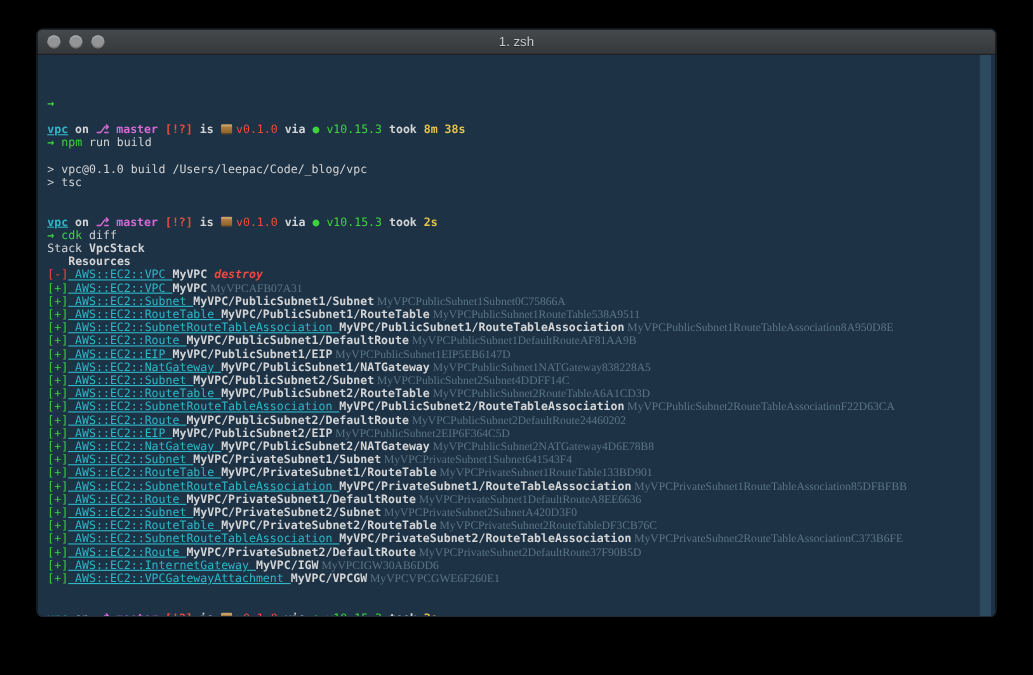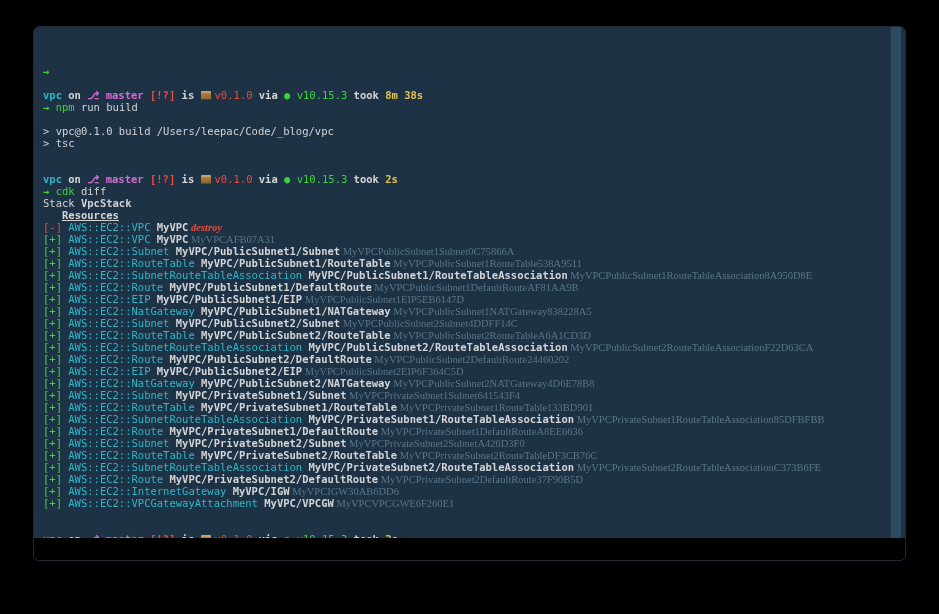--- a/index.html
+++ b/index.html
@@ -34,36 +34,44 @@
     padding:2px 0 0 9px;box-sizing:border-box;
     font-size:10.5px;line-height:12px;color:var(--fg);
     white-space:pre;overflow:hidden;
   }
   .scrollbar{
     position:absolute;top:0;bottom:0;right:4px;width:10px;
     background:var(--scrollbar);border-left:1px solid rgba(0,0,0,.25);
   }
   .line{height:12px;}
   .fg{color:var(--fg);}
-  .cyan{color:var(--cyan);}
+  .cyan{color:var(--cyan);text-decoration:underline;}
   .magenta{color:var(--magenta);}
   .red{color:var(--red);}
   .green{color:var(--green);}
   .yellow{color:var(--yellow);}
   .dim{color:var(--dim);font-family:Liberation Serif, serif;}
   .b{font-weight:bold;}
-  .i{font-style:italic;font-family:Liberation Serif, serif;}
-  .u{text-decoration:underline;padding-left:19px;}
+  .i{font-style:italic;}
+  .u{padding-left:19px;}
   .pkg{
     display:inline-block;width:10px;height:9px;margin-right:4px;
     background:linear-gradient(180deg,#bc8a45,#8a5f2c);
     border-radius:1px;vertical-align:-1px;
     box-shadow:inset 0 2px 0 rgba(255,255,255,.22), inset 0 -1px 0 rgba(0,0,0,.3);
   }
 </style>
 </head>
 <body>
 
 <div class="window">
+  <div class="titlebar">
+    <div class="lights">
+      <div class="light"></div>
+      <div class="light"></div>
+      <div class="light"></div>
+    </div>
+    <div class="title">1. zsh</div>
+  </div>
   <div class="screen">
     <div class="scrollbar"></div>
   <div class="line"><span class="green b">→</span></div><div class="line">&nbsp;</div><div class="line"><span class="cyan b">vpc</span><span class="fg b"> on </span><span class="magenta b">⎇ </span><span class="magenta b">master</span><span class="red b"> [!?]</span><span class="fg b"> is </span><span class="pkg"></span><span class="red">v0.1.0</span><span class="fg b"> via </span><span class="green">● v10.15.3</span><span class="fg b"> took </span><span class="yellow b">8m 38s</span></div><div class="line"><span class="green b">→ </span><span class="green">npm</span><span class="fg"> run build</span></div><div class="line">&nbsp;</div><div class="line"><span class="fg">&gt; vpc@0.1.0 build /Users/leepac/Code/_blog/vpc</span></div><div class="line"><span class="fg">&gt; tsc</span></div><div class="line">&nbsp;</div><div class="line">&nbsp;</div><div class="line"><span class="cyan b">vpc</span><span class="fg b"> on </span><span class="magenta b">⎇ </span><span class="magenta b">master</span><span class="red b"> [!?]</span><span class="fg b"> is </span><span class="pkg"></span><span class="red">v0.1.0</span><span class="fg b"> via </span><span class="green">● v10.15.3</span><span class="fg b"> took </span><span class="yellow b">2s</span></div><div class="line"><span class="green b">→ </span><span class="green">cdk</span><span class="fg"> diff</span></div><div class="line"><span class="fg">Stack </span><span class="fg b">VpcStack</span></div><div class="line"><span class="fg b u">Resources</span></div><div class="line"><span class="red">[-]</span><span class="cyan"> AWS::EC2::VPC </span><span class="fg b">MyVPC</span><span class="red b i"> destroy</span></div><div class="line"><span class="green">[+]</span><span class="cyan"> AWS::EC2::VPC </span><span class="fg b">MyVPC</span><span class="dim"> MyVPCAFB07A31</span></div><div class="line"><span class="green">[+]</span><span class="cyan"> AWS::EC2::Subnet </span><span class="fg b">MyVPC/PublicSubnet1/Subnet</span><span class="dim"> MyVPCPublicSubnet1Subnet0C75866A</span></div><div class="line"><span class="green">[+]</span><span class="cyan"> AWS::EC2::RouteTable </span><span class="fg b">MyVPC/PublicSubnet1/RouteTable</span><span class="dim"> MyVPCPublicSubnet1RouteTable538A9511</span></div><div class="line"><span class="green">[+]</span><span class="cyan"> AWS::EC2::SubnetRouteTableAssociation </span><span class="fg b">MyVPC/PublicSubnet1/RouteTableAssociation</span><span class="dim"> MyVPCPublicSubnet1RouteTableAssociation8A950D8E</span></div><div class="line"><span class="green">[+]</span><span class="cyan"> AWS::EC2::Route </span><span class="fg b">MyVPC/PublicSubnet1/DefaultRoute</span><span class="dim"> MyVPCPublicSubnet1DefaultRouteAF81AA9B</span></div><div class="line"><span class="green">[+]</span><span class="cyan"> AWS::EC2::EIP </span><span class="fg b">MyVPC/PublicSubnet1/EIP</span><span class="dim"> MyVPCPublicSubnet1EIP5EB6147D</span></div><div class="line"><span class="green">[+]</span><span class="cyan"> AWS::EC2::NatGateway </span><span class="fg b">MyVPC/PublicSubnet1/NATGateway</span><span class="dim"> MyVPCPublicSubnet1NATGateway838228A5</span></div><div class="line"><span class="green">[+]</span><span class="cyan"> AWS::EC2::Subnet </span><span class="fg b">MyVPC/PublicSubnet2/Subnet</span><span class="dim"> MyVPCPublicSubnet2Subnet4DDFF14C</span></div><div class="line"><span class="green">[+]</span><span class="cyan"> AWS::EC2::RouteTable </span><span class="fg b">MyVPC/PublicSubnet2/RouteTable</span><span class="dim"> MyVPCPublicSubnet2RouteTableA6A1CD3D</span></div><div class="line"><span class="green">[+]</span><span class="cyan"> AWS::EC2::SubnetRouteTableAssociation </span><span class="fg b">MyVPC/PublicSubnet2/RouteTableAssociation</span><span class="dim"> MyVPCPublicSubnet2RouteTableAssociationF22D63CA</span></div><div class="line"><span class="green">[+]</span><span class="cyan"> AWS::EC2::Route </span><span class="fg b">MyVPC/PublicSubnet2/DefaultRoute</span><span class="dim"> MyVPCPublicSubnet2DefaultRoute24460202</span></div><div class="line"><span class="green">[+]</span><span class="cyan"> AWS::EC2::EIP </span><span class="fg b">MyVPC/PublicSubnet2/EIP</span><span class="dim"> MyVPCPublicSubnet2EIP6F364C5D</span></div><div class="line"><span class="green">[+]</span><span class="cyan"> AWS::EC2::NatGateway </span><span class="fg b">MyVPC/PublicSubnet2/NATGateway</span><span class="dim"> MyVPCPublicSubnet2NATGateway4D6E78B8</span></div><div class="line"><span class="green">[+]</span><span class="cyan"> AWS::EC2::Subnet </span><span class="fg b">MyVPC/PrivateSubnet1/Subnet</span><span class="dim"> MyVPCPrivateSubnet1Subnet641543F4</span></div><div class="line"><span class="green">[+]</span><span class="cyan"> AWS::EC2::RouteTable </span><span class="fg b">MyVPC/PrivateSubnet1/RouteTable</span><span class="dim"> MyVPCPrivateSubnet1RouteTable133BD901</span></div><div class="line"><span class="green">[+]</span><span class="cyan"> AWS::EC2::SubnetRouteTableAssociation </span><span class="fg b">MyVPC/PrivateSubnet1/RouteTableAssociation</span><span class="dim"> MyVPCPrivateSubnet1RouteTableAssociation85DFBFBB</span></div><div class="line"><span class="green">[+]</span><span class="cyan"> AWS::EC2::Route </span><span class="fg b">MyVPC/PrivateSubnet1/DefaultRoute</span><span class="dim"> MyVPCPrivateSubnet1DefaultRouteA8EE6636</span></div><div class="line"><span class="green">[+]</span><span class="cyan"> AWS::EC2::Subnet </span><span class="fg b">MyVPC/PrivateSubnet2/Subnet</span><span class="dim"> MyVPCPrivateSubnet2SubnetA420D3F0</span></div><div class="line"><span class="green">[+]</span><span class="cyan"> AWS::EC2::RouteTable </span><span class="fg b">MyVPC/PrivateSubnet2/RouteTable</span><span class="dim"> MyVPCPrivateSubnet2RouteTableDF3CB76C</span></div><div class="line"><span class="green">[+]</span><span class="cyan"> AWS::EC2::SubnetRouteTableAssociation </span><span class="fg b">MyVPC/PrivateSubnet2/RouteTableAssociation</span><span class="dim"> MyVPCPrivateSubnet2RouteTableAssociationC373B6FE</span></div><div class="line"><span class="green">[+]</span><span class="cyan"> AWS::EC2::Route </span><span class="fg b">MyVPC/PrivateSubnet2/DefaultRoute</span><span class="dim"> MyVPCPrivateSubnet2DefaultRoute37F90B5D</span></div><div class="line"><span class="green">[+]</span><span class="cyan"> AWS::EC2::InternetGateway </span><span class="fg b">MyVPC/IGW</span><span class="dim"> MyVPCIGW30AB6DD6</span></div><div class="line"><span class="green">[+]</span><span class="cyan"> AWS::EC2::VPCGatewayAttachment </span><span class="fg b">MyVPC/VPCGW</span><span class="dim"> MyVPCVPCGWE6F260E1</span></div><div class="line">&nbsp;</div><div class="line">&nbsp;</div><div class="line"><span class="cyan b">vpc</span><span class="fg b"> on </span><span class="magenta b">⎇ </span><span class="magenta b">master</span><span class="red b"> [!?]</span><span class="fg b"> is </span><span class="pkg"></span><span class="red">v0.1.0</span><span class="fg b"> via </span><span class="green">● v10.15.3</span><span class="fg b"> took </span><span class="yellow b">3s</span></div></div>
 </div>
 
 </body></html>

